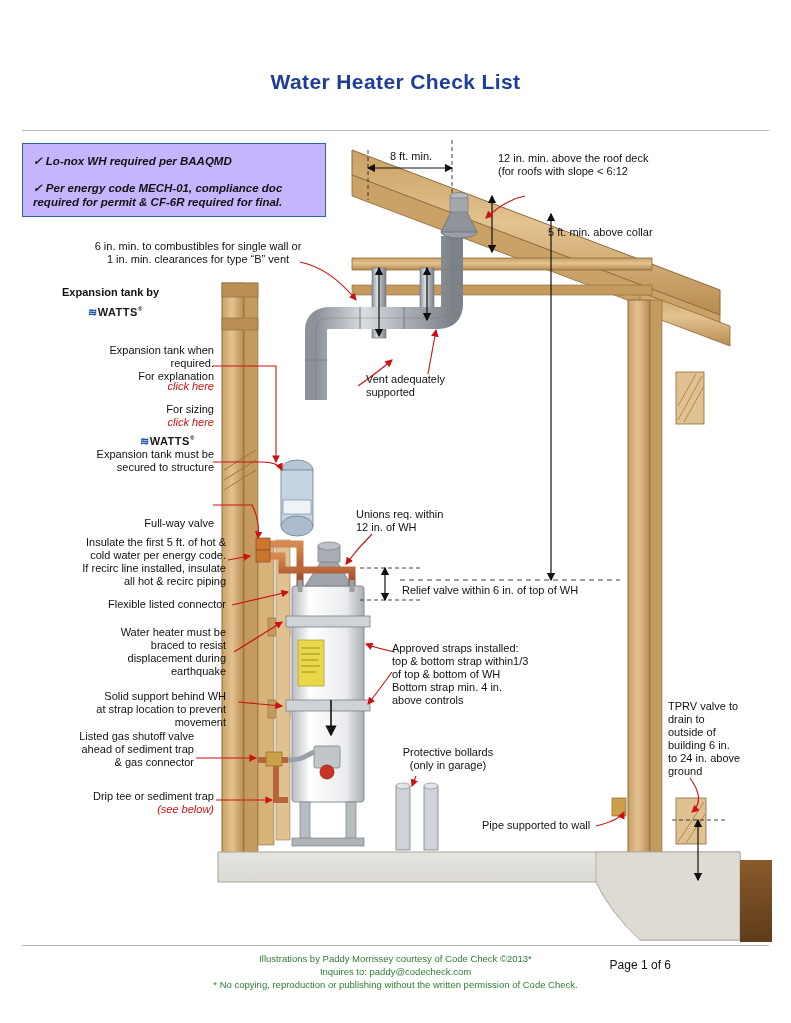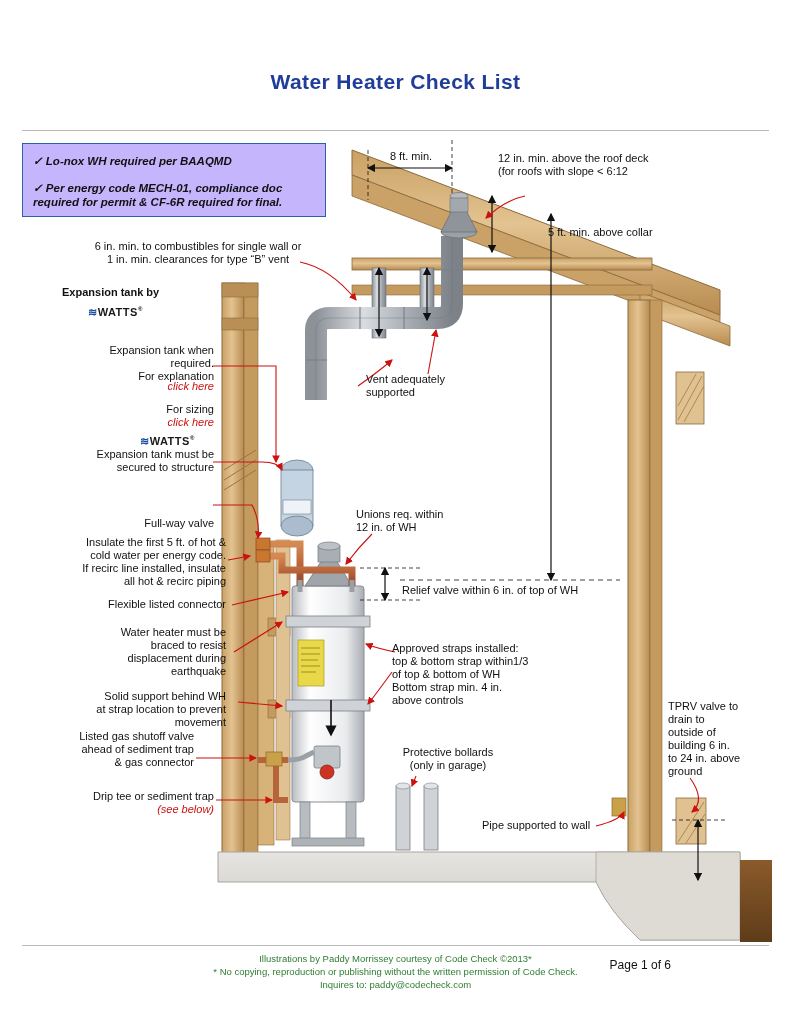--- a/index.html
+++ b/index.html
@@ -432,18 +432,18 @@
   <div class="cap" style="left:470px; top:819px; width:150px;padding-left:12px;">Pipe supported to wall</div>
   <div class="cap" style="left:668px; top:700px; width:96px; white-space:pre-line;">TPRV valve to
 drain to
 outside of
 building 6 in.
 to 24 in. above
 ground</div>
 
   <div class="footer">
     <div>Illustrations  by Paddy Morrissey courtesy of Code Check ©2013*</div>
+    <div>Inquires to: paddy@codecheck.com</div>
     <div>* No copying, reproduction or publishing without the written permission of Code Check.</div>
-    <div>Inquires to: paddy@codecheck.com</div>
   </div>
   <div class="pagenum">Page 1 of 6</div>
 
 </div>
 
 </body></html>

